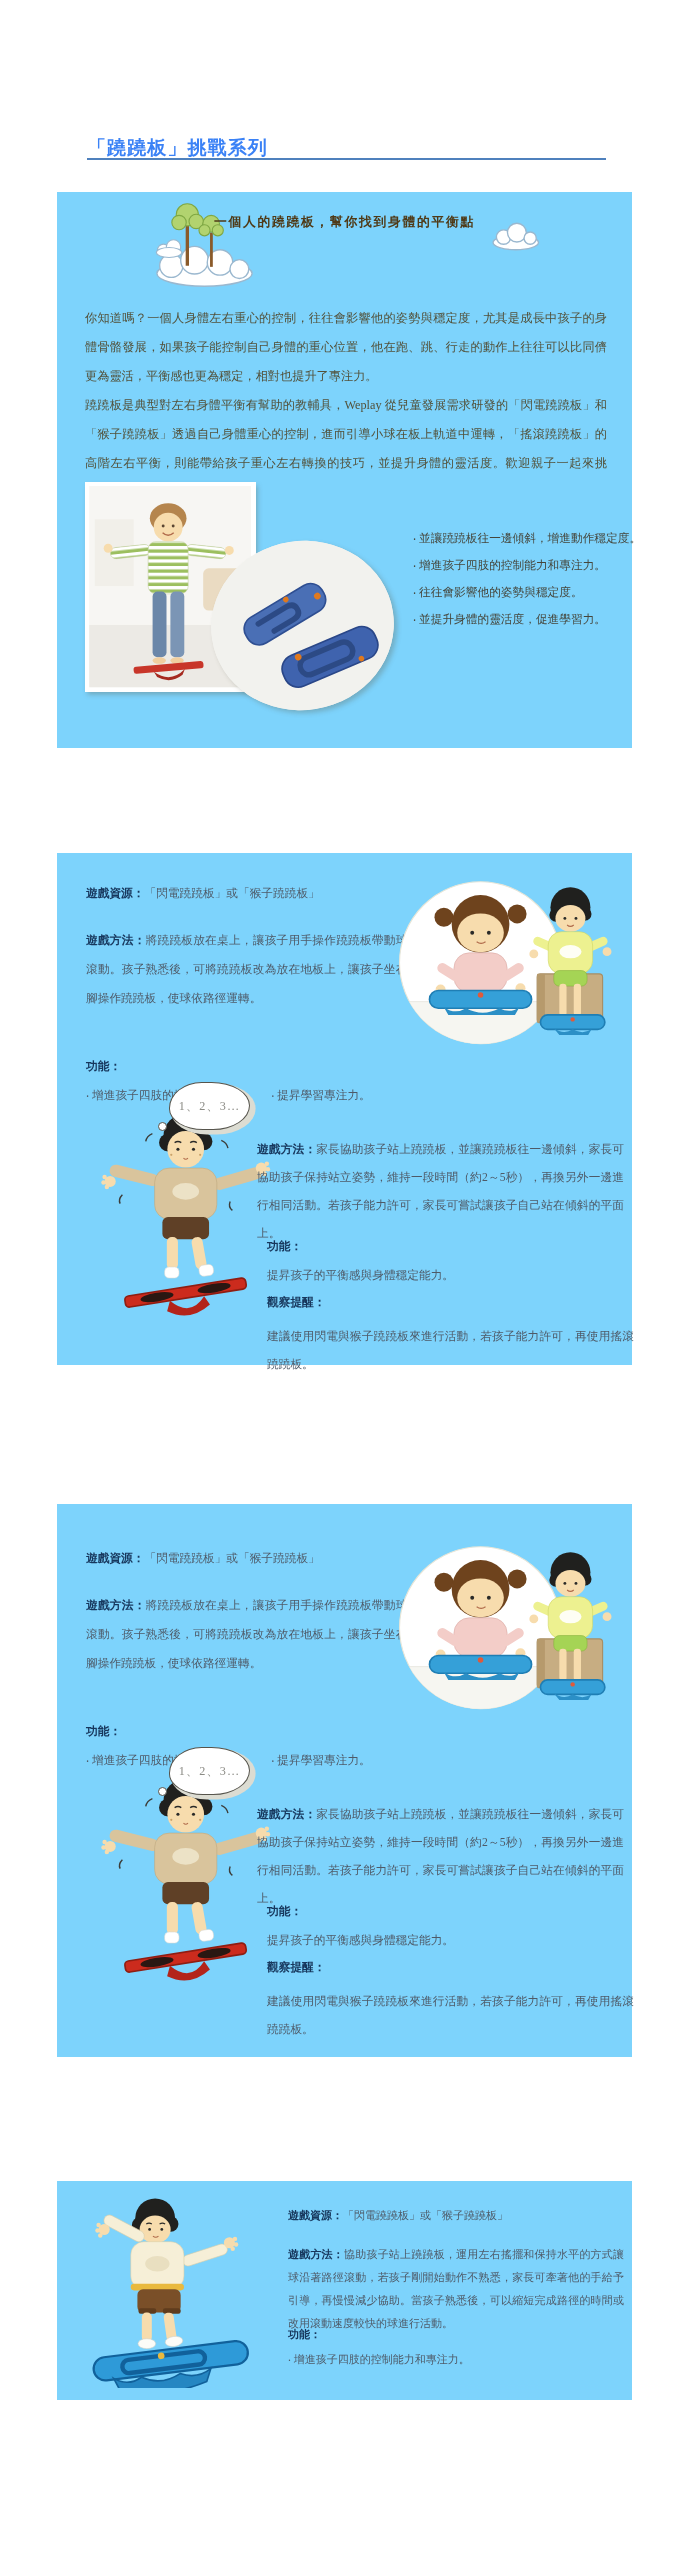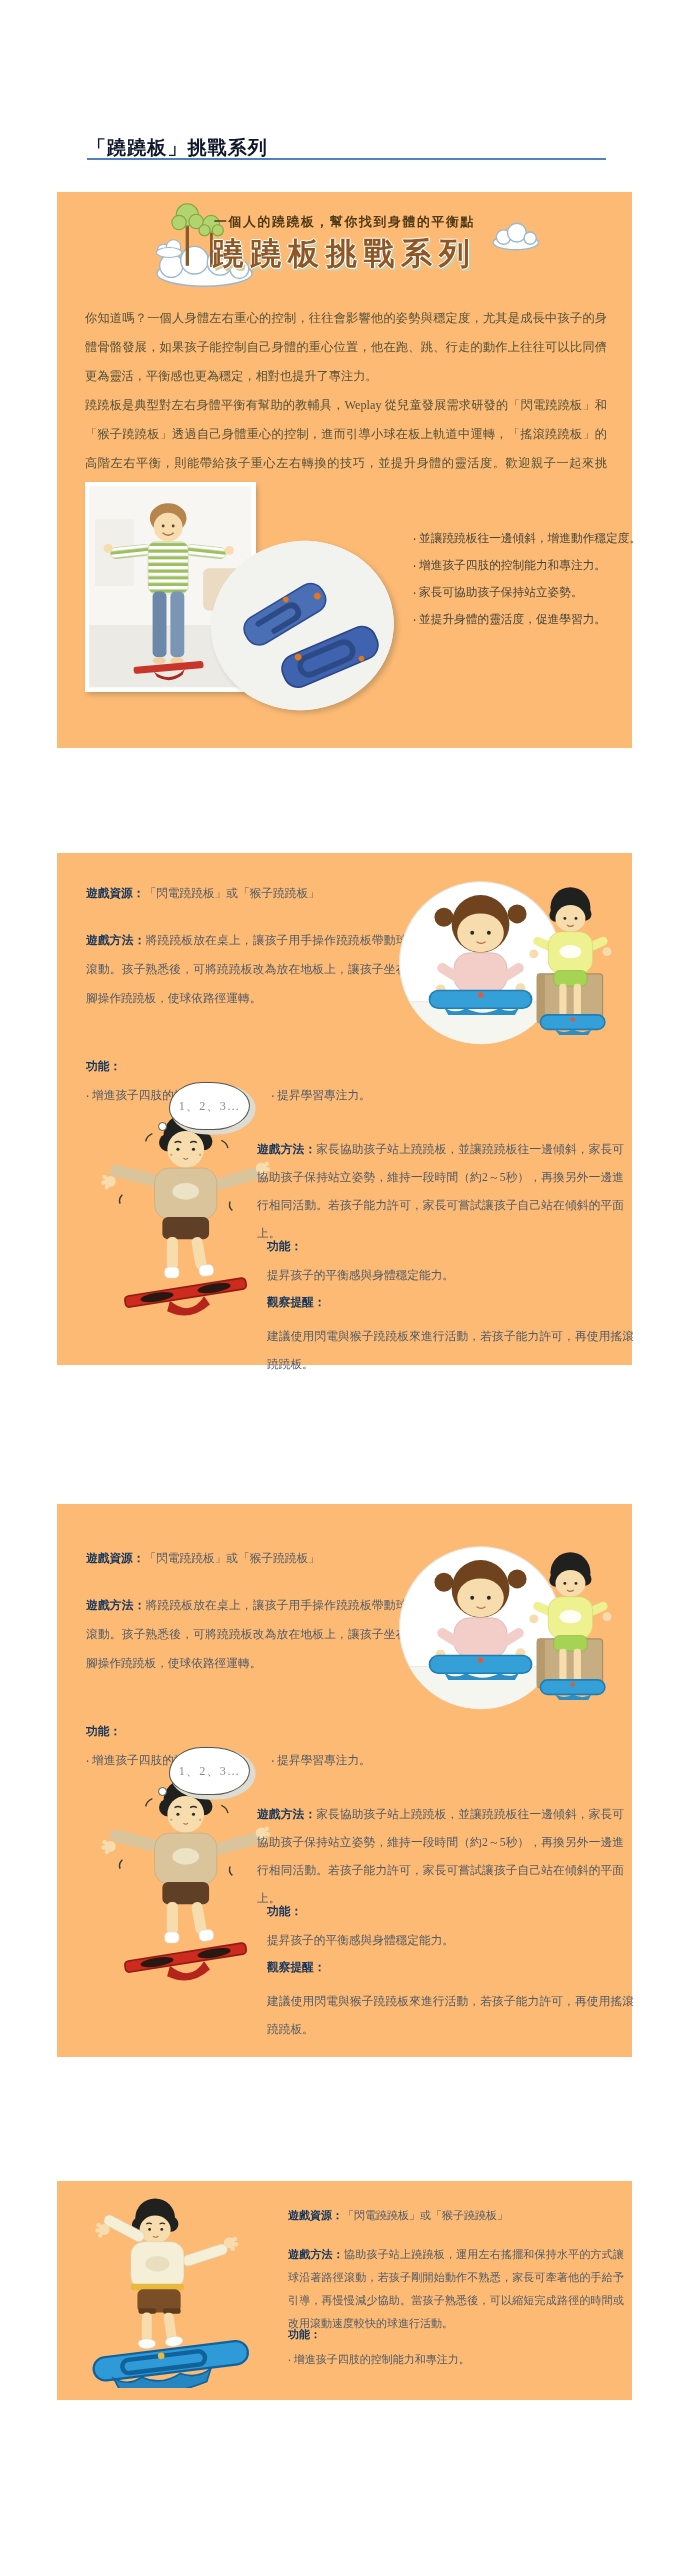--- a/index.html
+++ b/index.html
@@ -3,24 +3,24 @@
 <meta charset="utf-8">
 <style>
   html,body{margin:0;padding:0;background:#ffffff;}
   body{
     position:relative;width:689px;height:2576px;
     font-family:"Liberation Serif","DejaVu Serif",serif;
     color:#4e5a68;
   }
   .abs{position:absolute;}
   
-  .page-title{left:87px;top:122px;font-size:19px;letter-spacing:1.1px;color:#0f172a;}
+  .page-title{left:87px;top:122px;font-size:19px;letter-spacing:1.1px;color:#3b82f6;}
   .title-rule{left:87px;top:158px;width:519px;height:2.2px;background:#4f81bd;}
   
-  .panel{left:57px;width:575px;background:#fdba74;}
+  .panel{left:57px;width:575px;background:#7dd3fc;}
   #panel-intro{top:192px;height:556px;}
   #panel-a{top:853px;height:512px;}
   #panel-b{top:1504px;height:553px;}
   #panel-final{top:2181px;height:219px;}
   
   .banner-subtitle{left:0;right:0;top:22px;text-align:center;font-size:12.8px;font-weight:bold;color:#4f3a17;letter-spacing:1.7px;}
   .banner-title{left:0;right:0;top:41px;text-align:center;font-size:31px;font-weight:bold;color:#8f5724;letter-spacing:6.7px;
     text-shadow:-1.1px 0 #fff,1.1px 0 #fff,0 -1.1px #fff,0 1.1px #fff,2.2px 2.8px 0 #cfcda4;}
   .trees{left:92px;top:4.4px;width:111px;height:93px;}
   .cloud-right{left:432px;top:24.4px;width:53px;height:36px;}
@@ -102,21 +102,20 @@
     <svg viewBox="0 0 95 65" width="100%" height="100%">
       <g fill="#fff" stroke="#9bb8cf" stroke-width="2.5">
         <ellipse cx="48" cy="48" rx="41" ry="13"></ellipse>
           <circle cx="26" cy="38" r="13"></circle>
           <circle cx="50" cy="30" r="17"></circle>
           <circle cx="74" cy="40" r="11"></circle>
       </g>
     </svg>
   </span>
   <div class="abs banner-subtitle">一個人的蹺蹺板，幫你找到身體的平衡點</div>
-  <div class="abs banner-title">蹺蹺板挑戰系列</div>
 
   <p class="abs intro-p" id="intro-p1">你知道嗎？一個人身體左右重心的控制，往往會影響他的姿勢與穩定度，尤其是成長中孩子的身體骨骼發展，如果孩子能控制自己身體的重心位置，他在跑、跳、行走的動作上往往可以比同儕更為靈活，平衡感也更為穩定，相對也提升了專注力。</p>
   <p class="abs intro-p" id="intro-p2">蹺蹺板是典型對左右身體平衡有幫助的教輔具，Weplay 從兒童發展需求研發的「閃電蹺蹺板」和「猴子蹺蹺板」透過自己身體重心的控制，進而引導小球在板上軌道中運轉，「搖滾蹺蹺板」的高階左右平衡，則能帶給孩子重心左右轉換的技巧，並提升身體的靈活度。歡迎親子一起來挑戰！</p>
 
   <div class="abs photo">
     <svg viewBox="0 0 291 362">
       <defs>
         <pattern id="stripes" width="12" height="12" patternUnits="userSpaceOnUse">
           <rect width="12" height="12" fill="#ffffff"></rect>
             <rect y="6" width="12" height="6" fill="#9cbf5f"></rect>
@@ -161,21 +160,21 @@
         <rect x="148" y="199" width="100" height="32" rx="15" fill="none" stroke="#2c4a85" stroke-width="10"></rect>
         <circle cx="152" cy="193" r="6" fill="#e0791e"></circle>
           <circle cx="256" cy="240" r="5" fill="#e0791e"></circle>
       </g>
     </svg>
   </div>
 
   <div class="abs benefits">
     <span class="benefit">‧ 並讓蹺蹺板往一邊傾斜，增進動作穩定度。</span>
     <span class="benefit">‧ 增進孩子四肢的控制能力和專注力。</span>
-    <span class="benefit">‧ 家長可協助孩子保持站立姿勢。</span>
+    <span class="benefit">‧ 往往會影響他的姿勢與穩定度。</span>
     <span class="benefit">‧ 並提升身體的靈活度，促進學習力。</span>
   </div>
 </section>
 
 <section class="abs panel" id="panel-a">
   <div class="abs sec-content">
     <div class="abs res-line">
       <span class="lbl">遊戲資源：</span><span>「閃電蹺蹺板」或「猴子蹺蹺板」</span>
     </div>
     <p class="abs method1">

